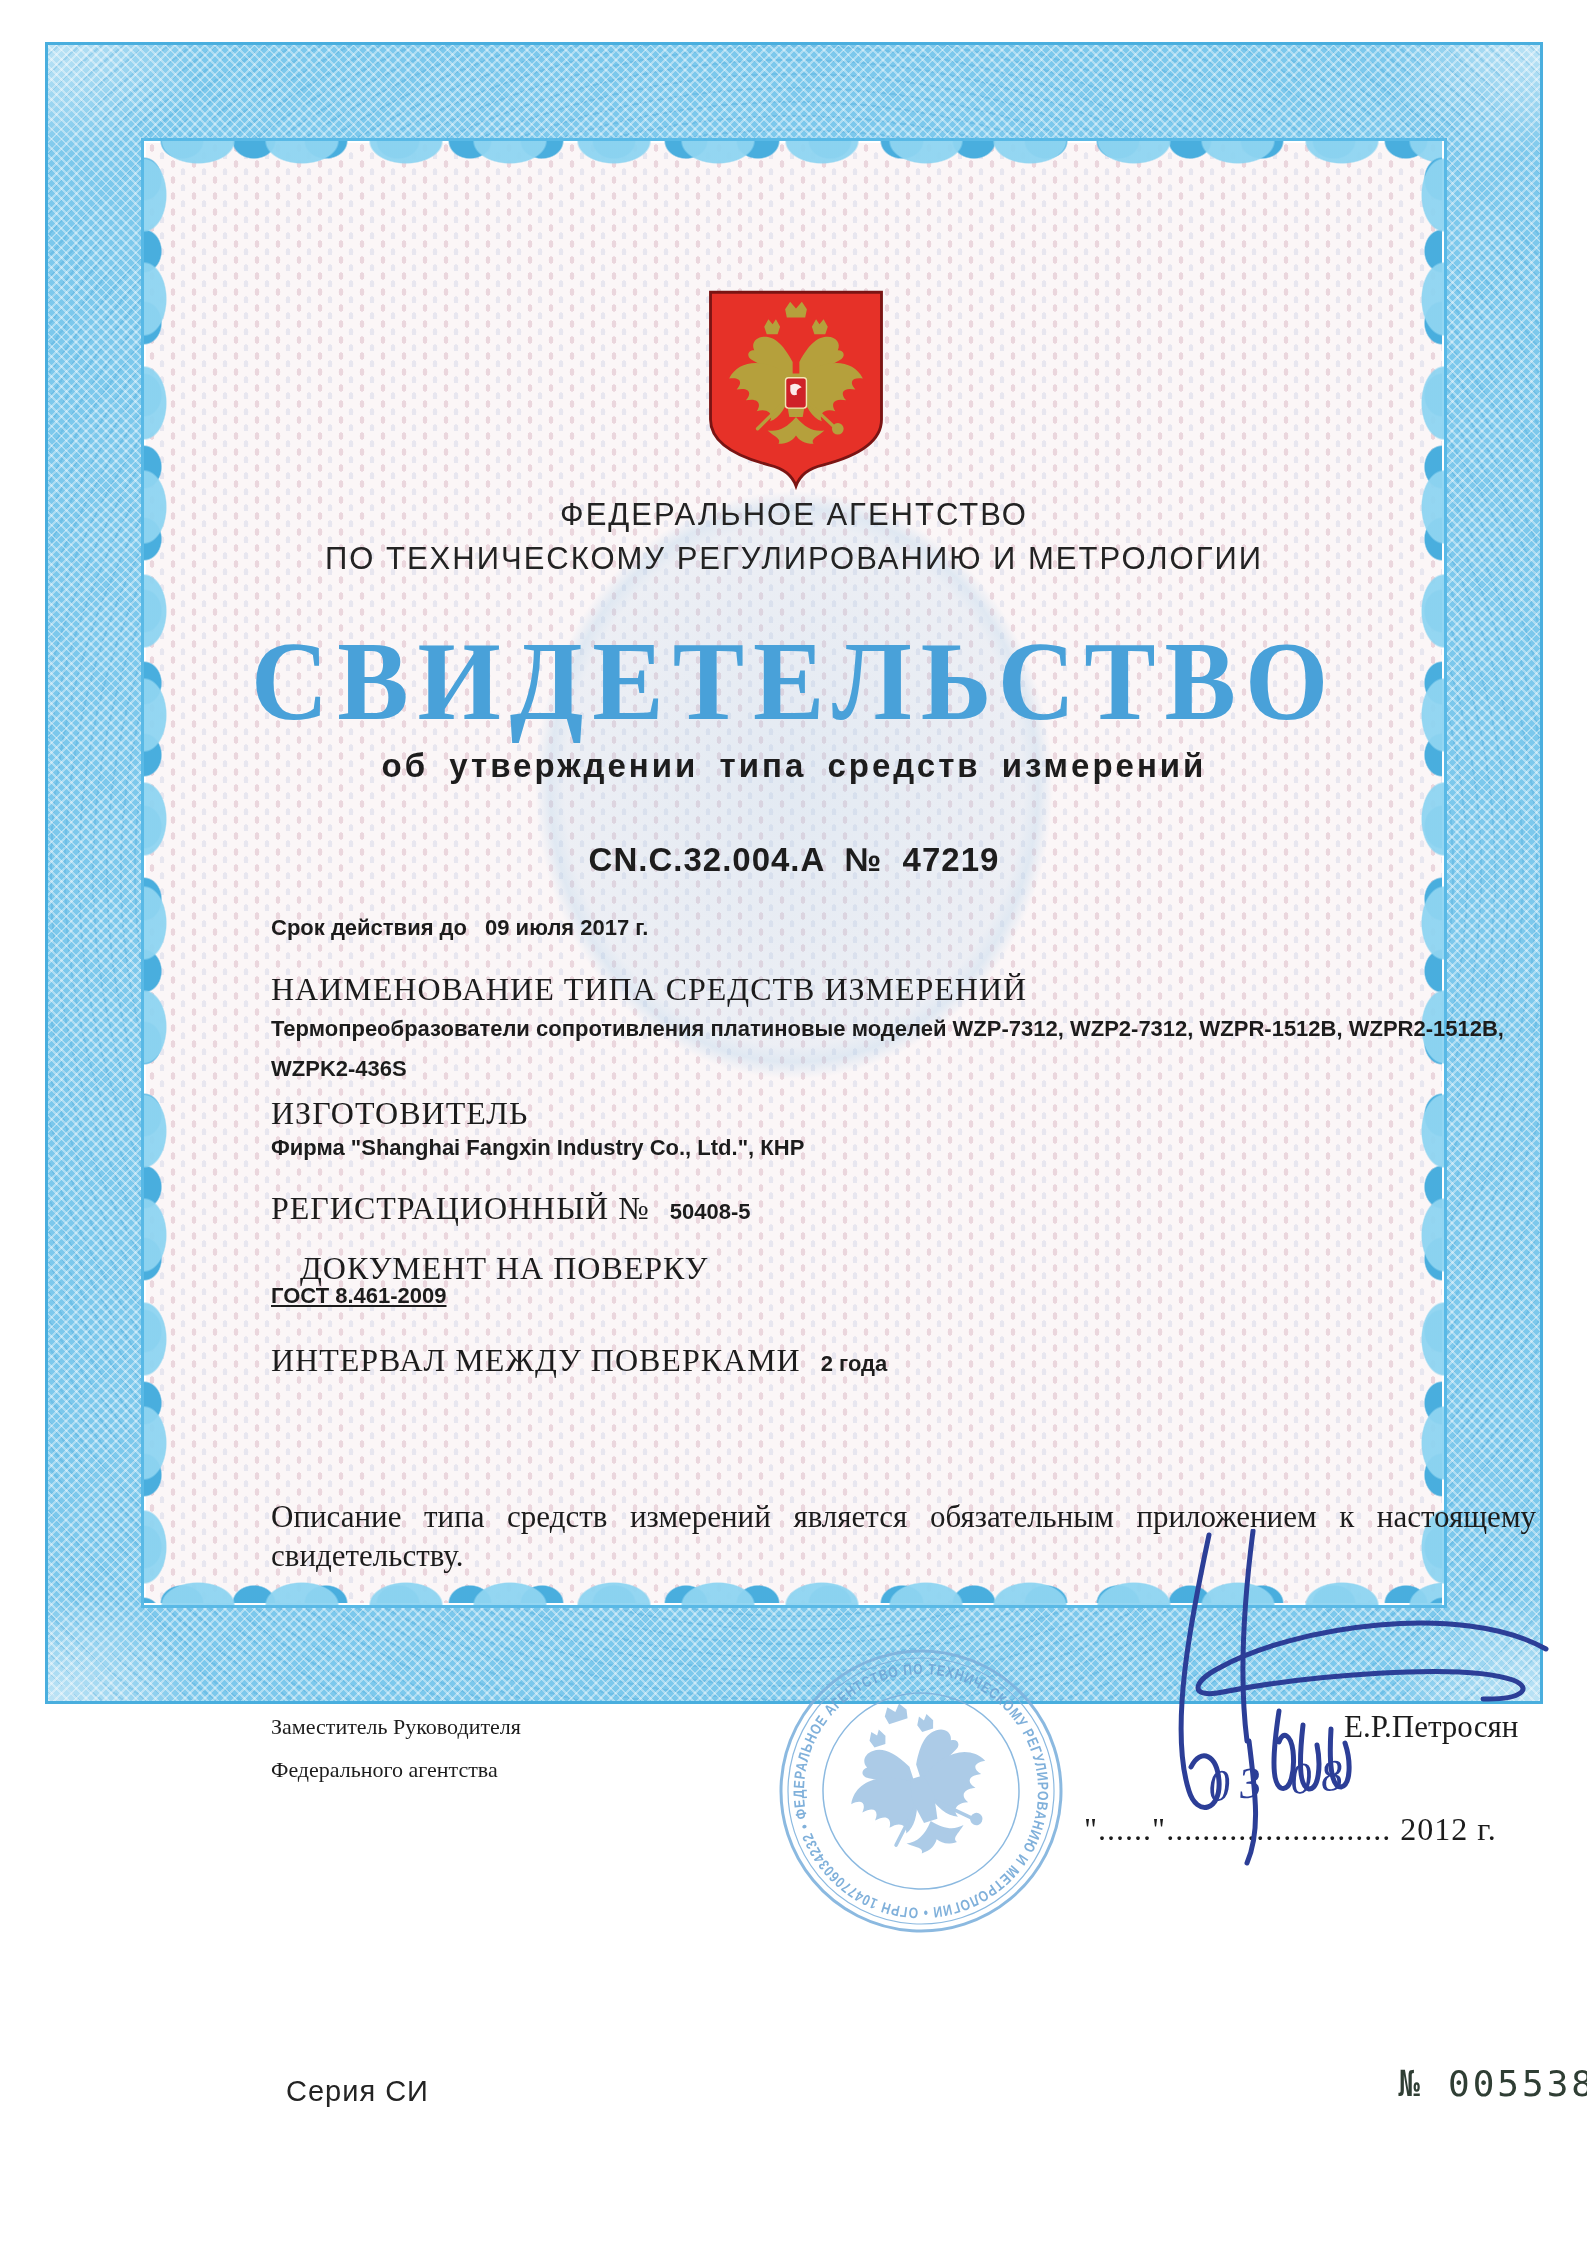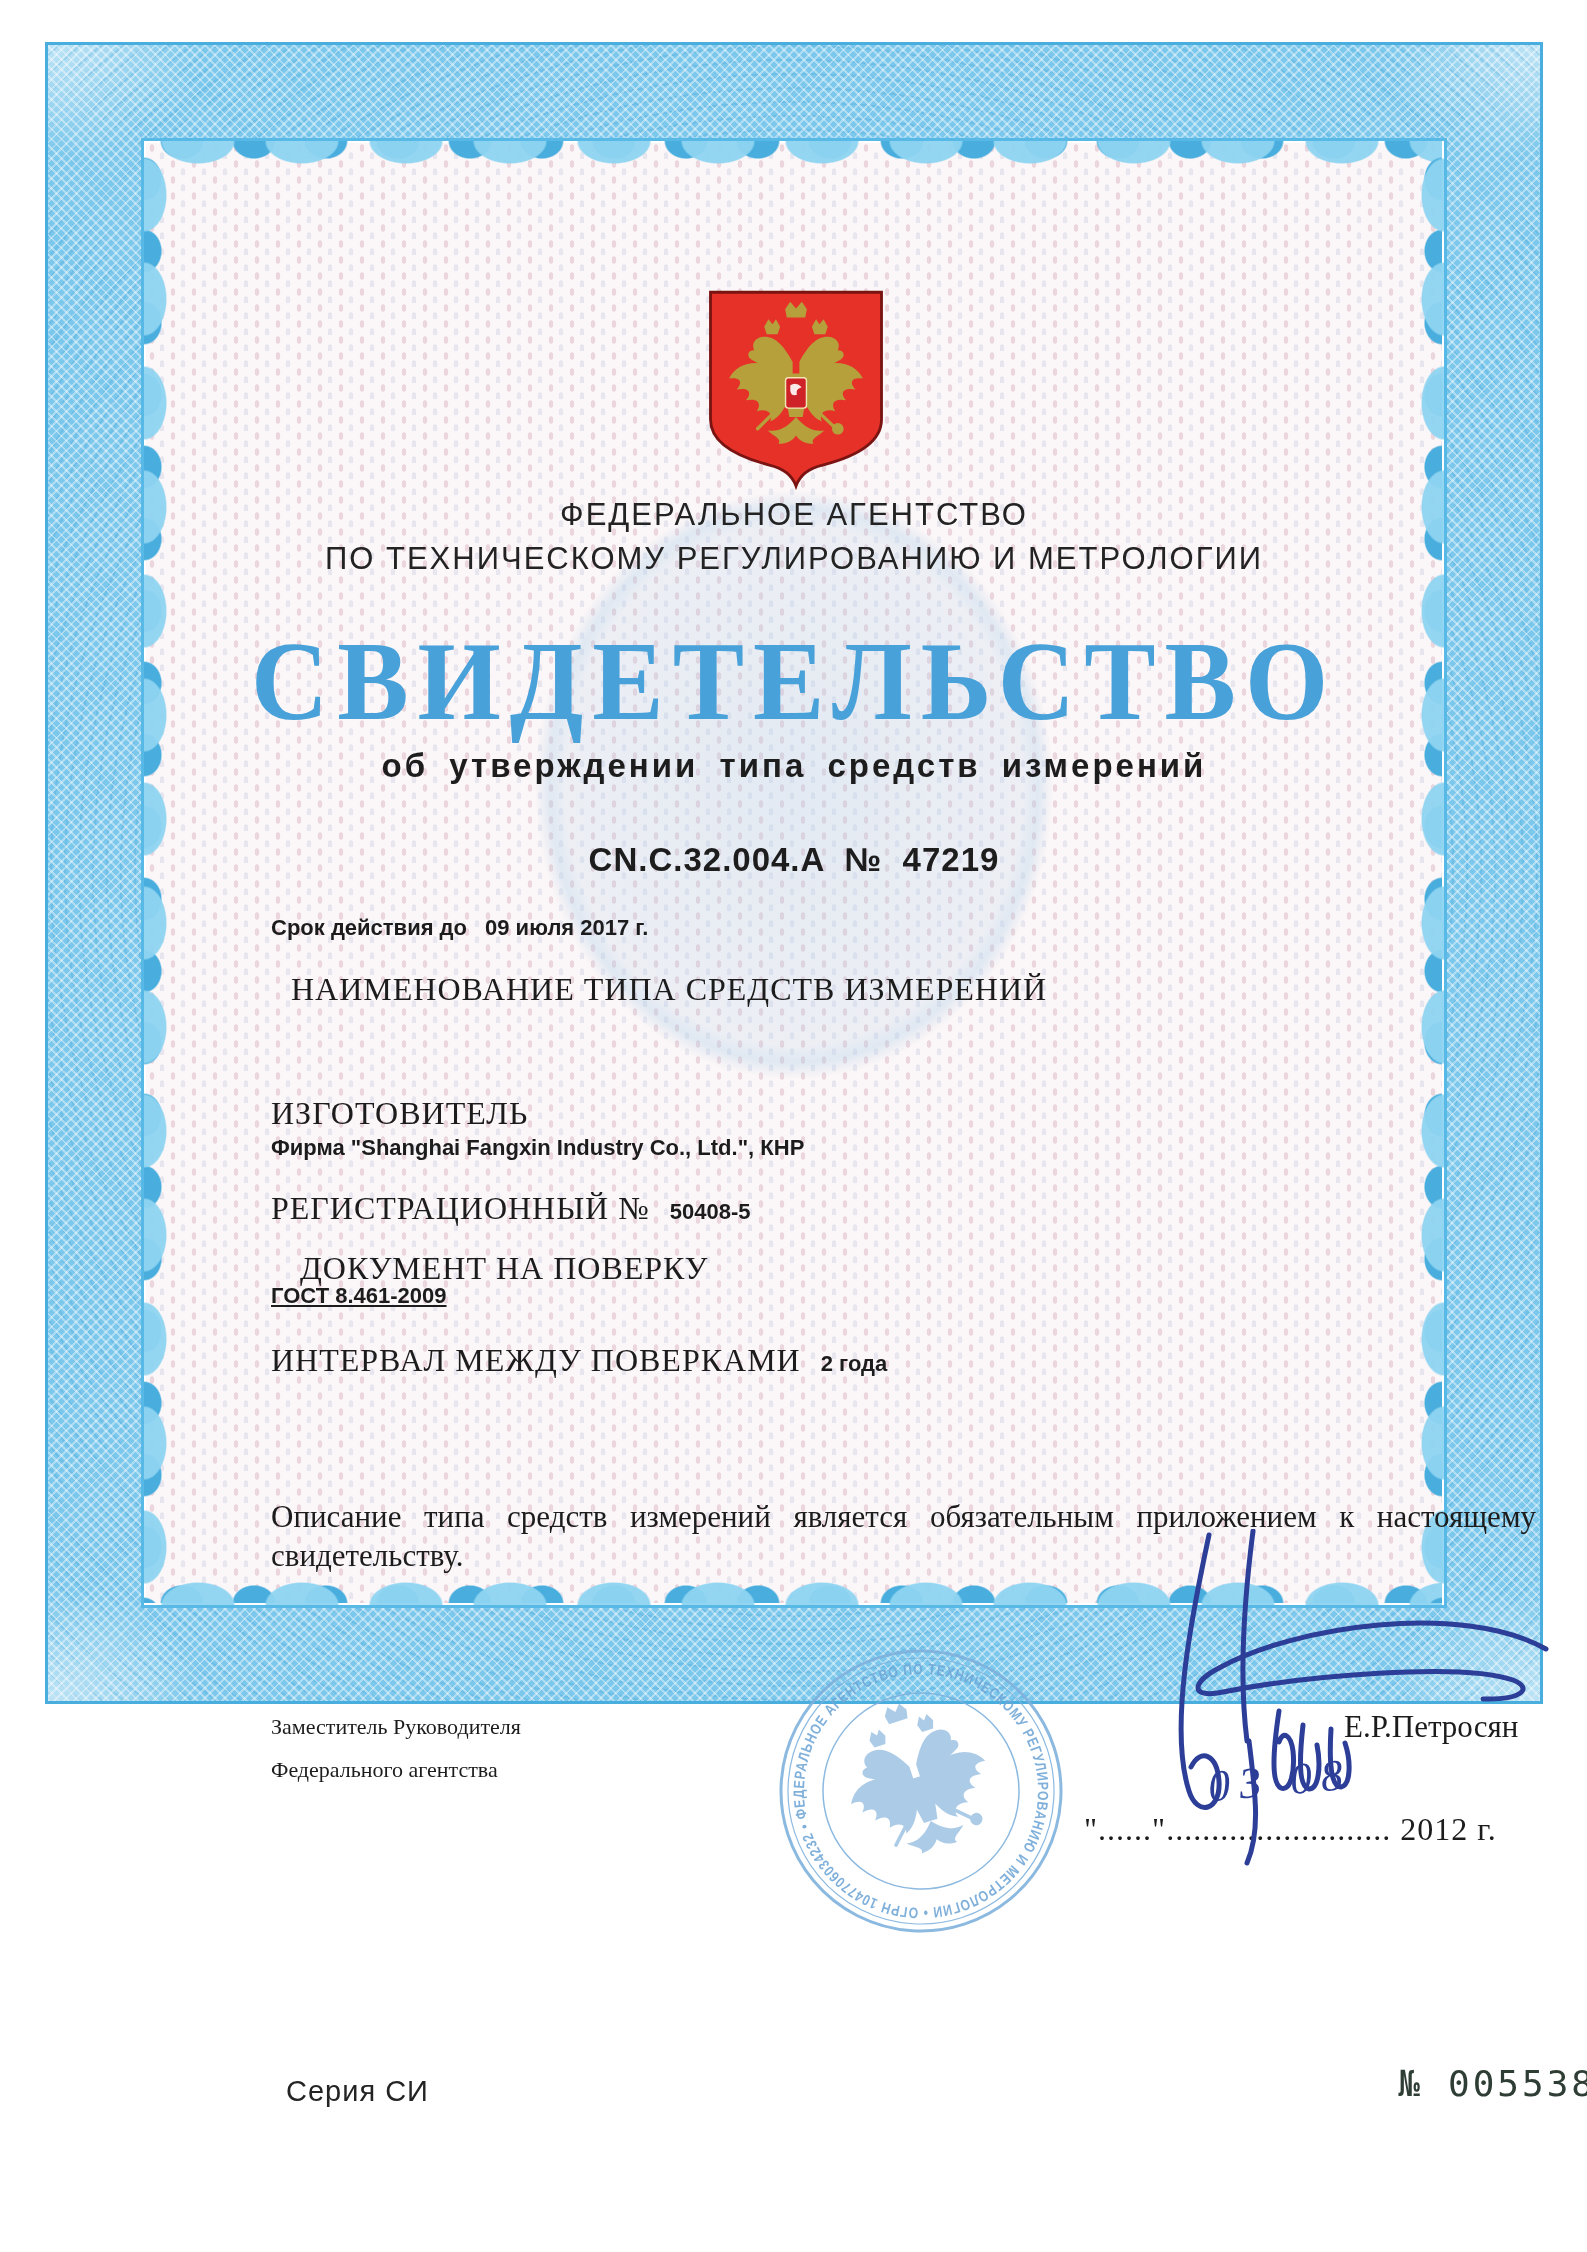--- a/index.html
+++ b/index.html
@@ -66,21 +66,21 @@
     font-size:107px; letter-spacing:9px; color:#49a1d9; transform:scaleY(1.04); }
   .doc-subtitle { top:604px; font-family:"Liberation Sans", sans-serif; font-weight:700;
     font-size:33px; letter-spacing:3px; word-spacing:9px; color:#1d1d1d; }
   .doc-number { top:698px; font-family:"Liberation Sans", sans-serif; font-weight:700;
     font-size:33px; letter-spacing:1px; color:#1d1d1d; white-space:pre; }
 
   .body-text { left:125px; width:1265px; color:#1c1c1c; }
   .label-serif { font-family:"Liberation Serif", serif; font-size:32px; letter-spacing:1px; }
   .value-bold { font-family:"Liberation Sans", sans-serif; font-weight:700; font-size:22px; }
   .row-validity { top:772px; }
-  .row-namelabel { top:828px;margin-left:20px; }
+  .row-namelabel { top:828px; }
   .row-namevalue { top:866px; line-height:40px; }
   .row-maker { top:952px; }
   .row-makervalue { top:992px; }
   .row-reg { top:1047px; }
   .row-doc { top:1107px;margin-left:29px; }
   .row-docvalue { top:1140px;text-decoration:underline; }
   .row-interval { top:1199px; }
   .para { text-align:justify; font-family:"Liberation Serif", serif; font-size:31px; line-height:39px; }
   .para1 { top:1256px; }
   .para2 { top:1354px; }
@@ -148,20 +148,21 @@
       <div class="abs centered doc-title">СВИДЕТЕЛЬСТВО</div>
       <div class="abs centered doc-subtitle">об утверждении типа средств измерений</div>
       <div class="abs centered doc-number">CN.C.32.004.A  №  47219</div>
 
       <div class="abs body-text row-validity">
         <span class="value-bold">Срок действия до</span>
         <span class="value-bold" style="margin-left:14px;">09 июля 2017 г.</span>
       </div>
 
       <div class="abs body-text row-namelabel label-serif">НАИМЕНОВАНИЕ ТИПА СРЕДСТВ ИЗМЕРЕНИЙ</div>
+      <div class="abs body-text row-namevalue value-bold">Термопреобразователи сопротивления платиновые моделей WZP-7312, WZP2-7312, WZPR-1512B, WZPR2-1512B, WZPK2-436S</div>
 
       <div class="abs body-text row-maker label-serif">ИЗГОТОВИТЕЛЬ</div>
       <div class="abs body-text row-makervalue value-bold">Фирма "Shanghai Fangxin Industry Co., Ltd.", КНР</div>
 
       <div class="abs body-text row-reg">
         <span class="label-serif">РЕГИСТРАЦИОННЫЙ №</span>
         <span class="value-bold" style="margin-left:16px;">50408-5</span>
       </div>
 
       <div class="abs body-text row-doc label-serif">ДОКУМЕНТ НА ПОВЕРКУ</div>

